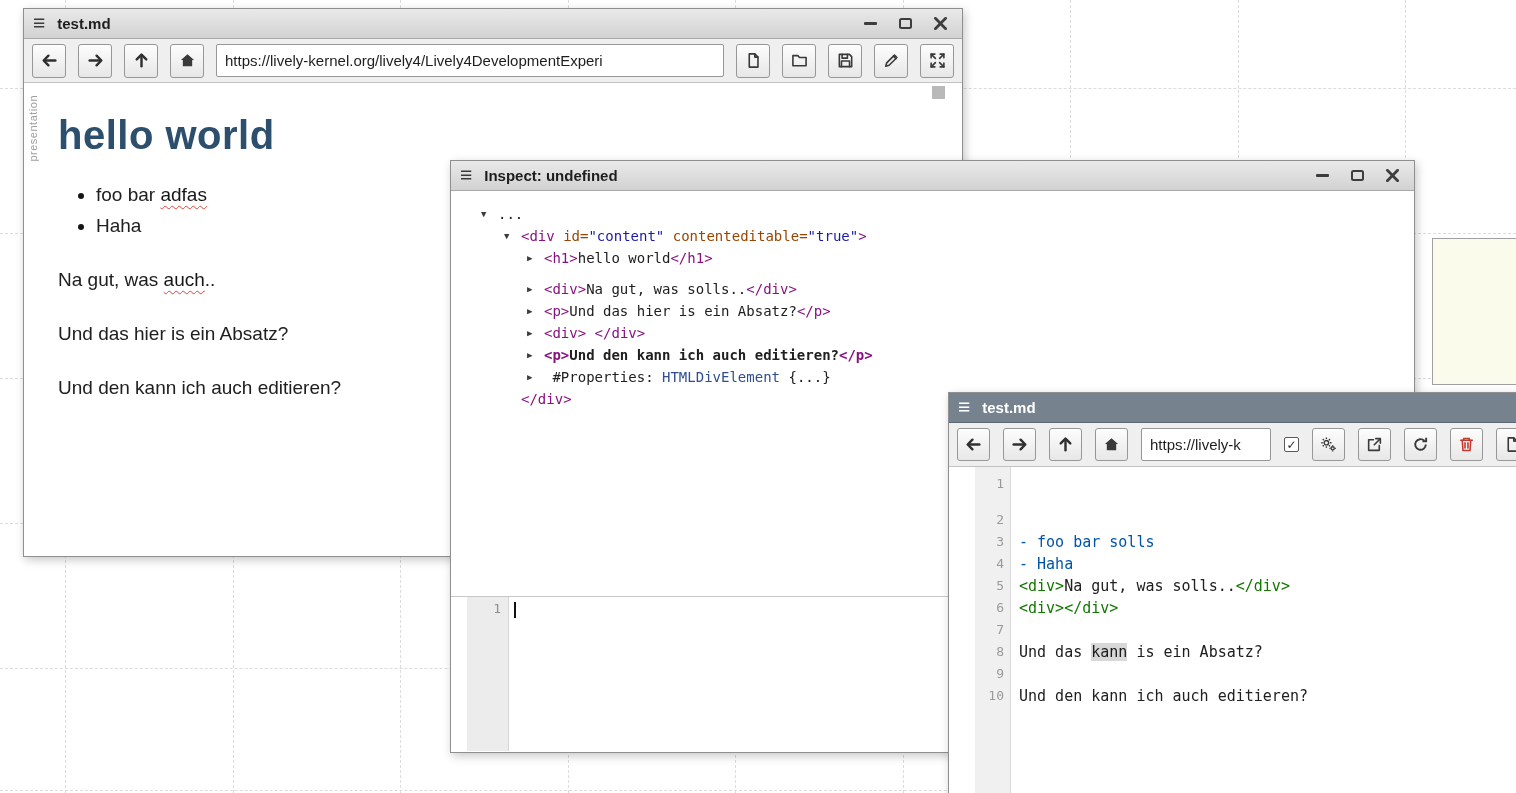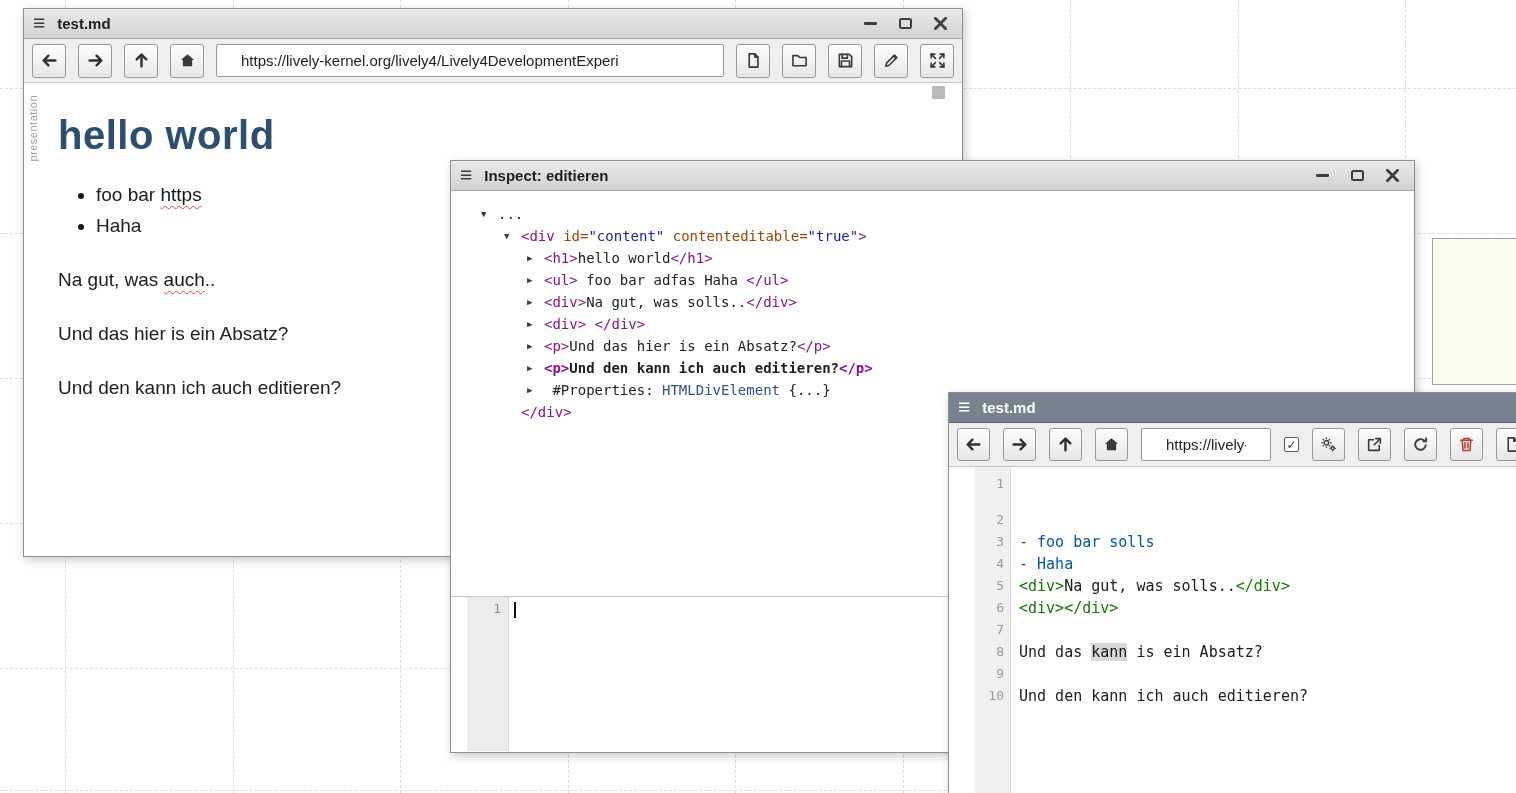--- a/index.html
+++ b/index.html
@@ -25,21 +25,21 @@
   .titlebar-active{background:var(--titlebar-active,#76838f);border-bottom:1px solid #5c6974}
   .titlebar-active .title,.titlebar-active .hamburger{color:#fff}
   
   .toolbar{height:44px;background:#efefef;border-bottom:1px solid #c2c2c2;display:flex;align-items:center;padding:0 8px;gap:12px}
   #w3 .toolbar{gap:13px}
   .tb-btn{width:34px;height:34px;flex:0 0 auto;background:linear-gradient(#fdfdfd,#e7e7e7);border:1px solid #979797;border-radius:3px;display:flex;align-items:center;justify-content:center;cursor:pointer;padding:0}
   #w3 .tb-btn{width:33px;height:33px}
   .ic{width:17px;height:17px;display:block}
   .s{stroke:#303030;stroke-width:2.3;fill:none;stroke-linecap:round;stroke-linejoin:round}
   .t{stroke:#3a3a3a;stroke-width:1.5;fill:none;stroke-linecap:round;stroke-linejoin:round}
-  .url{height:33px;border:1px solid #979797;background:#fff;font-family:"Liberation Sans","DejaVu Sans",sans-serif;font-size:15px;color:#1e1e1e;padding:0 24px;border-radius:2px}
+  .url{height:33px;border:1px solid #979797;background:#fff;font-family:"Liberation Sans","DejaVu Sans",sans-serif;font-size:15px;color:#1e1e1e;padding:0 8px;border-radius:2px}
   #w1 .url{width:512px}
   #w3 .url{width:130px;flex:0 0 auto}
   .checkbox{width:15px;height:15px;flex:0 0 auto;background:#fff;border:1.6px solid #5a5a5a;border-radius:2px;display:flex;align-items:center;justify-content:center;cursor:pointer}
   .check{font-size:12px;font-weight:bold;color:#2e2e2e;line-height:1}
   
   .md-content{position:relative;height:473px;overflow:hidden;padding:30px 20px 0 34px}
   .vlabel{position:absolute;left:3px;top:12px;writing-mode:vertical-rl;transform:rotate(180deg);font-size:11px;color:#9e9e9e;letter-spacing:.5px}
   .grip{position:absolute;top:3px;right:17px;width:13px;height:13px;background:#b9b9b9}
   .md-h1{font-size:40px;font-weight:bold;color:var(--heading-blue,#2d4f6e);margin:0 0 0 0;letter-spacing:.5px}
   .md-list{margin:26px 0 0 6px;padding-left:32px;font-size:19px;color:#161616}
@@ -166,58 +166,57 @@
           <path class="t" d="M2 5.5V2h3.5M10.5 2H14v3.5M14 10.5V14h-3.5M5.5 14H2v-3.5"></path>
           <path class="t" d="M2 2l4 4M14 2l-4 4M14 14l-4-4M2 14l4-4"></path>
         </svg>
       </button>
   </div>
   <div class="md-content">
     <span class="vlabel">presentation</span>
     <span class="grip"></span>
     <h1 class="md-h1">hello world</h1>
     <ul class="md-list">
-        <li><span class="c-plain">foo bar </span><span class="c-misspell">https</span></li>
+        <li><span class="c-plain">foo bar </span><span class="c-misspell">adfas</span></li>
         <li><span class="c-plain">Haha</span></li>
       </ul>
     <div class="md-paras">
         <p><span class="c-plain">Na gut, was </span><span class="c-misspell">auch</span><span class="c-plain">..</span></p>
         <p><span class="c-plain">Und das hier is ein Absatz?</span></p>
         <p><span class="c-plain">Und den kann ich auch editieren?</span></p>
       </div>
   </div>
 </section>
 
 <section class="window" id="w2">
   <header class="titlebar">
     <span class="hamburger">≡</span>
-    <span class="title">Inspect: editieren</span>
+    <span class="title">Inspect: undefined</span>
     <span class="win-controls">
       <span class="wc">
           <span class="wc-min"></span>
         </span>
       <span class="wc">
           <span class="wc-max"></span>
         </span>
       <span class="wc">
           <svg width="15" height="15" viewBox="0 0 14 14">
             <path d="M2.2 2.2l9.6 9.6M11.8 2.2l-9.6 9.6" stroke="#3d3d3d" stroke-width="2.6" stroke-linecap="round"></path>
           </svg>
         </span>
     </span>
   </header>
   <div class="inspect-body">
     <div class="tree">
         <div class="tree-line" style="padding-left: 30px;"><span class="tree-arrow">▼</span><span class="c-plain">...</span></div>
         <div class="tree-line" style="padding-left: 53px;"><span class="tree-arrow">▼</span><span class="c-tag">&lt;div</span><span class="c-attr"> id=</span><span class="c-val">"content"</span><span class="c-attr"> contenteditable=</span><span class="c-val">"true"</span><span class="c-tag">&gt;</span></div>
         <div class="tree-line" style="padding-left: 76px;"><span class="tree-arrow">▶</span><span class="c-tag">&lt;h1&gt;</span><span class="c-plain">hello world</span><span class="c-tag">&lt;/h1&gt;</span></div>
-        <div class="tree-line" style="padding-left: 76px;"><span class="tree-arrow">▶</span><span class="c-tag">&lt;ul&gt;</span><span class="c-plain"> foo bar adfas Haha </span><span class="c-tag">&lt;/ul&gt;</span></div>
-        <div class="tree-line" style="padding-left: 76px;"><span class="tree-arrow">▶</span><span class="c-tag">&lt;div&gt;</span><span class="c-plain">Na gut, was solls..</span><span class="c-tag">&lt;/div&gt;</span></div>
+        <div class="tree-line" style="padding-left: 76px; margin-top: 9px;"><span class="tree-arrow">▶</span><span class="c-tag">&lt;div&gt;</span><span class="c-plain">Na gut, was solls..</span><span class="c-tag">&lt;/div&gt;</span></div>
+        <div class="tree-line" style="padding-left: 76px;"><span class="tree-arrow">▶</span><span class="c-tag">&lt;p&gt;</span><span class="c-plain">Und das hier is ein Absatz?</span><span class="c-tag">&lt;/p&gt;</span></div>
         <div class="tree-line" style="padding-left: 76px;"><span class="tree-arrow">▶</span><span class="c-tag">&lt;div&gt;</span><span class="c-plain"> </span><span class="c-tag">&lt;/div&gt;</span></div>
-        <div class="tree-line" style="padding-left: 76px;"><span class="tree-arrow">▶</span><span class="c-tag">&lt;p&gt;</span><span class="c-plain">Und das hier is ein Absatz?</span><span class="c-tag">&lt;/p&gt;</span></div>
         <div class="tree-line" style="padding-left: 76px; font-weight: bold;"><span class="tree-arrow">▶</span><span class="c-tag">&lt;p&gt;</span><span class="c-plain">Und den kann ich auch editieren?</span><span class="c-tag">&lt;/p&gt;</span></div>
         <div class="tree-line" style="padding-left: 76px;"><span class="tree-arrow">▶</span><span class="c-plain"> #Properties: </span><span class="c-propclass">HTMLDivElement</span><span class="c-plain"> {...}</span></div>
         <div class="tree-line" style="padding-left: 53px;"><span class="tree-arrow"></span><span class="c-tag">&lt;/div&gt;</span></div>
       </div>
     <div class="mini-editor">
       <div class="mini-gutter"><span>1</span></div>
       <div class="mini-code"><span class="caret"></span></div>
     </div>
   </div>
 </section>

